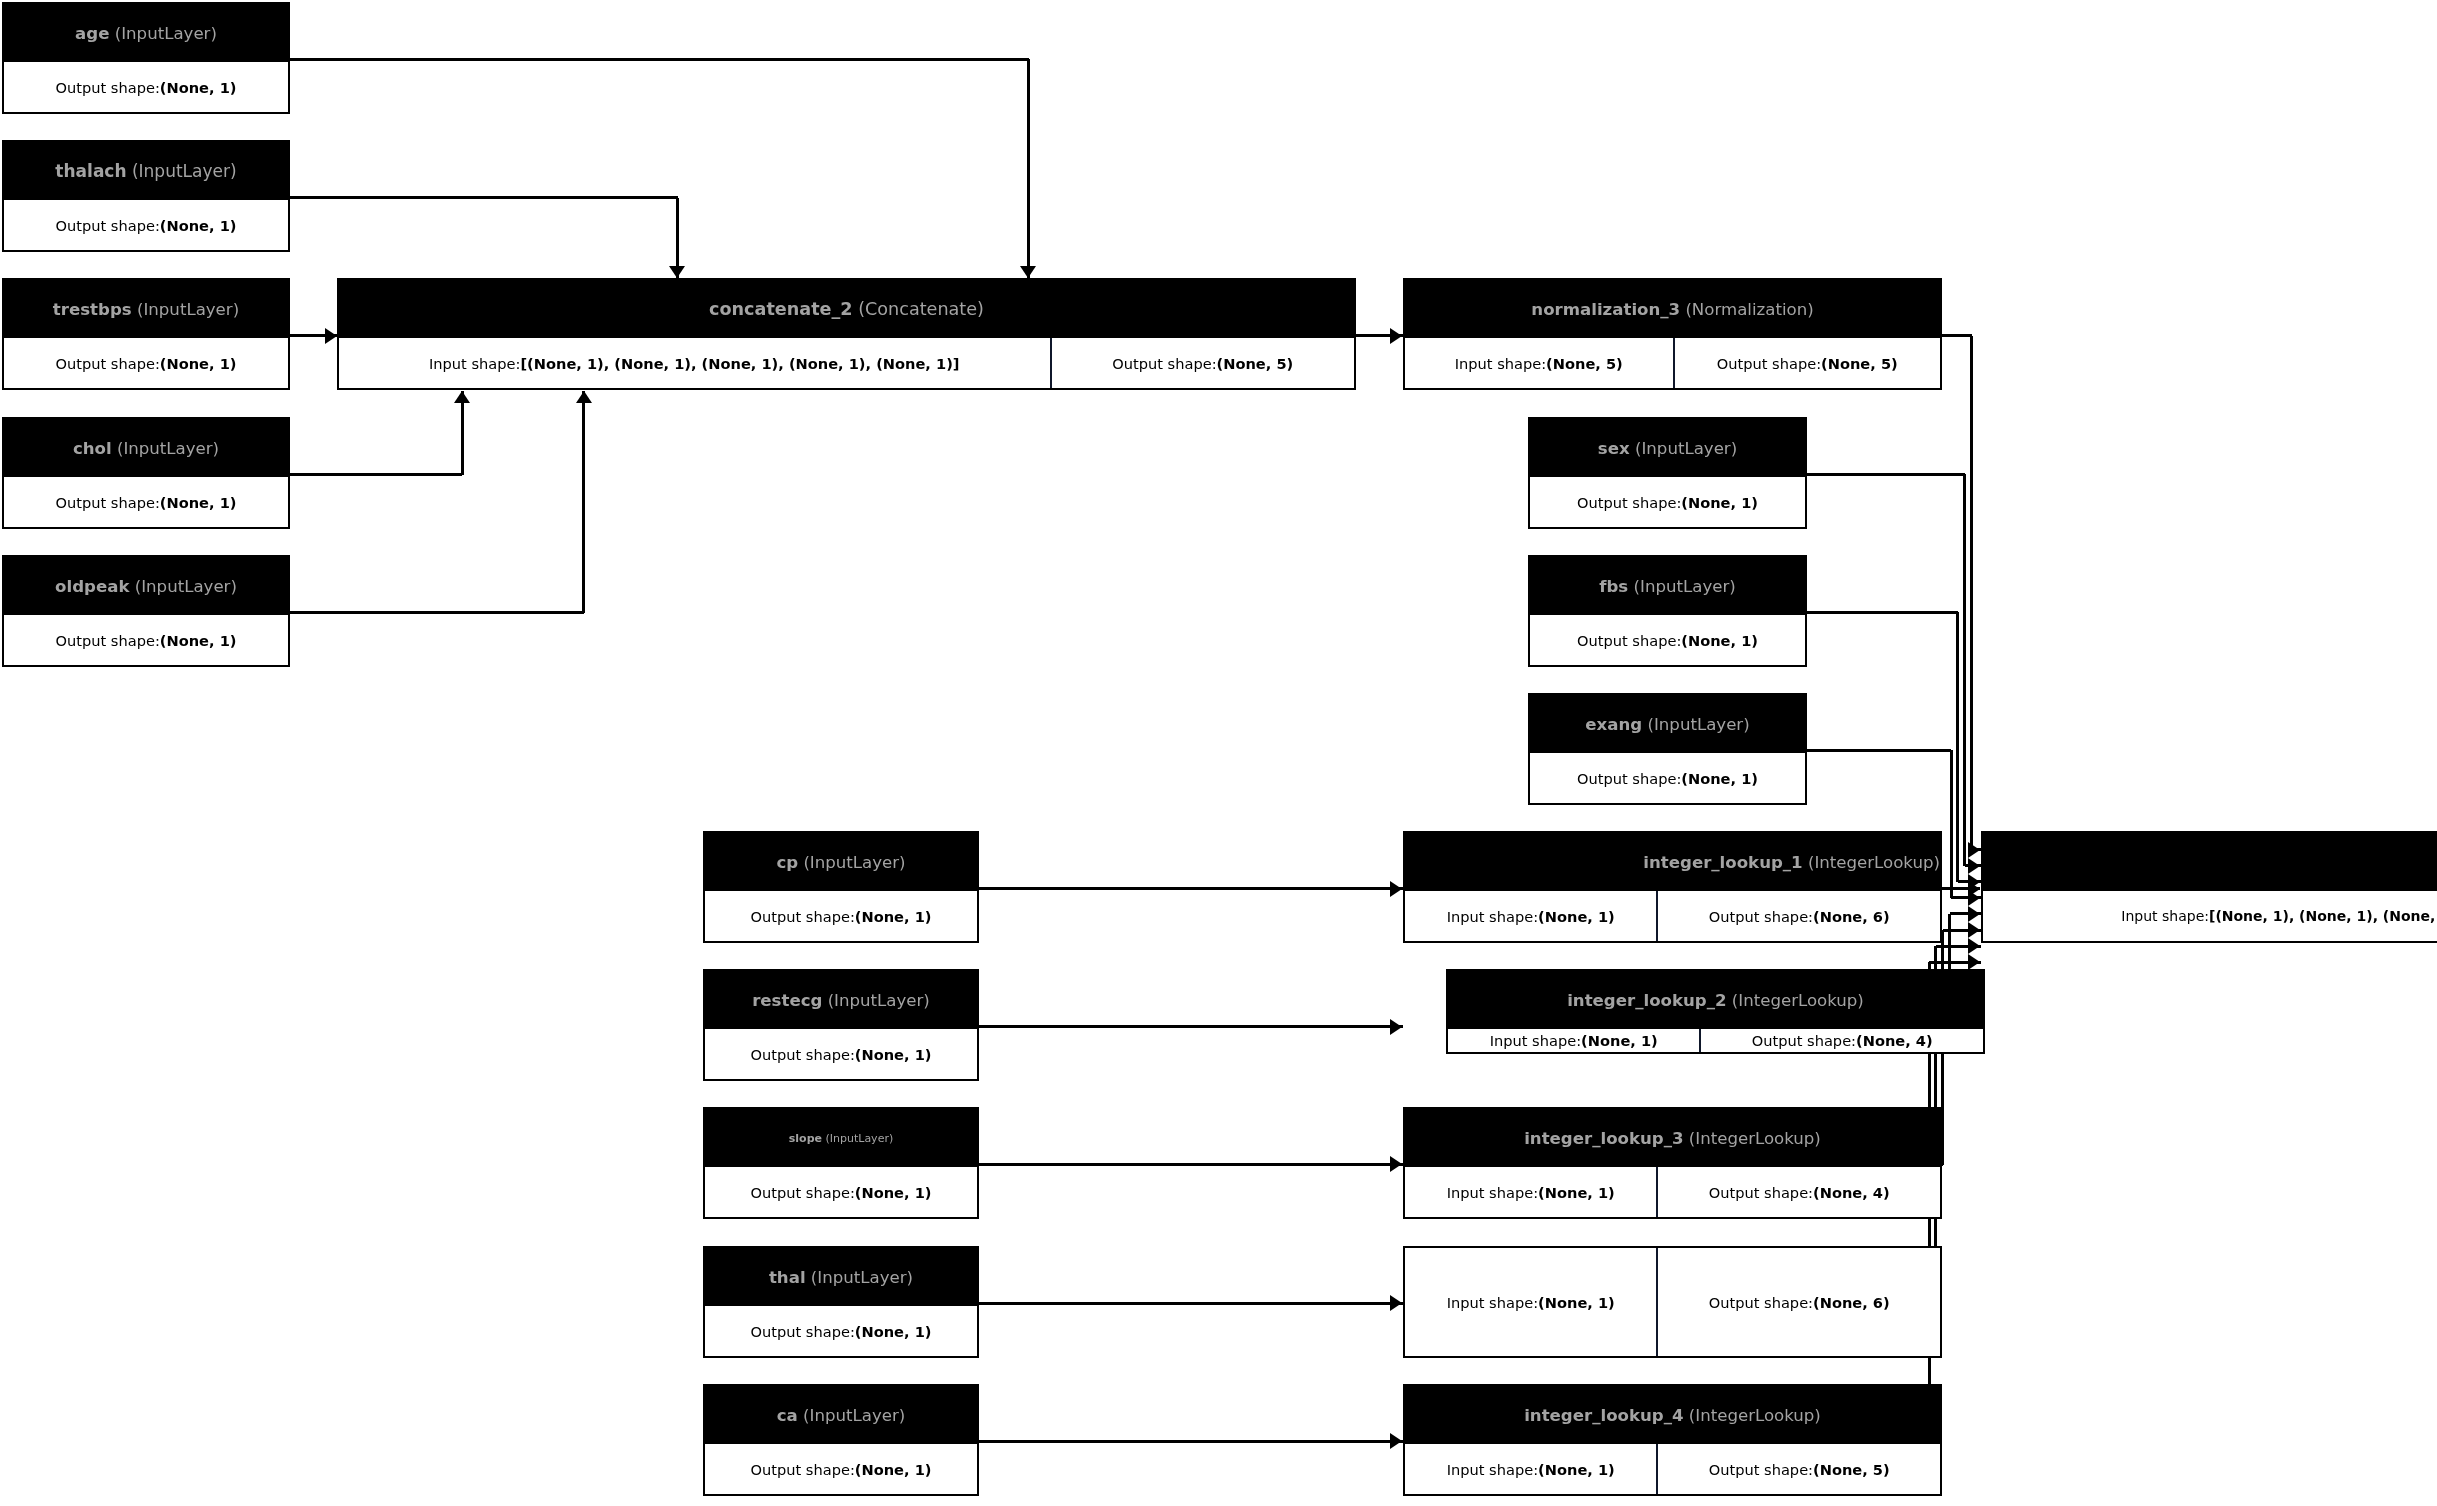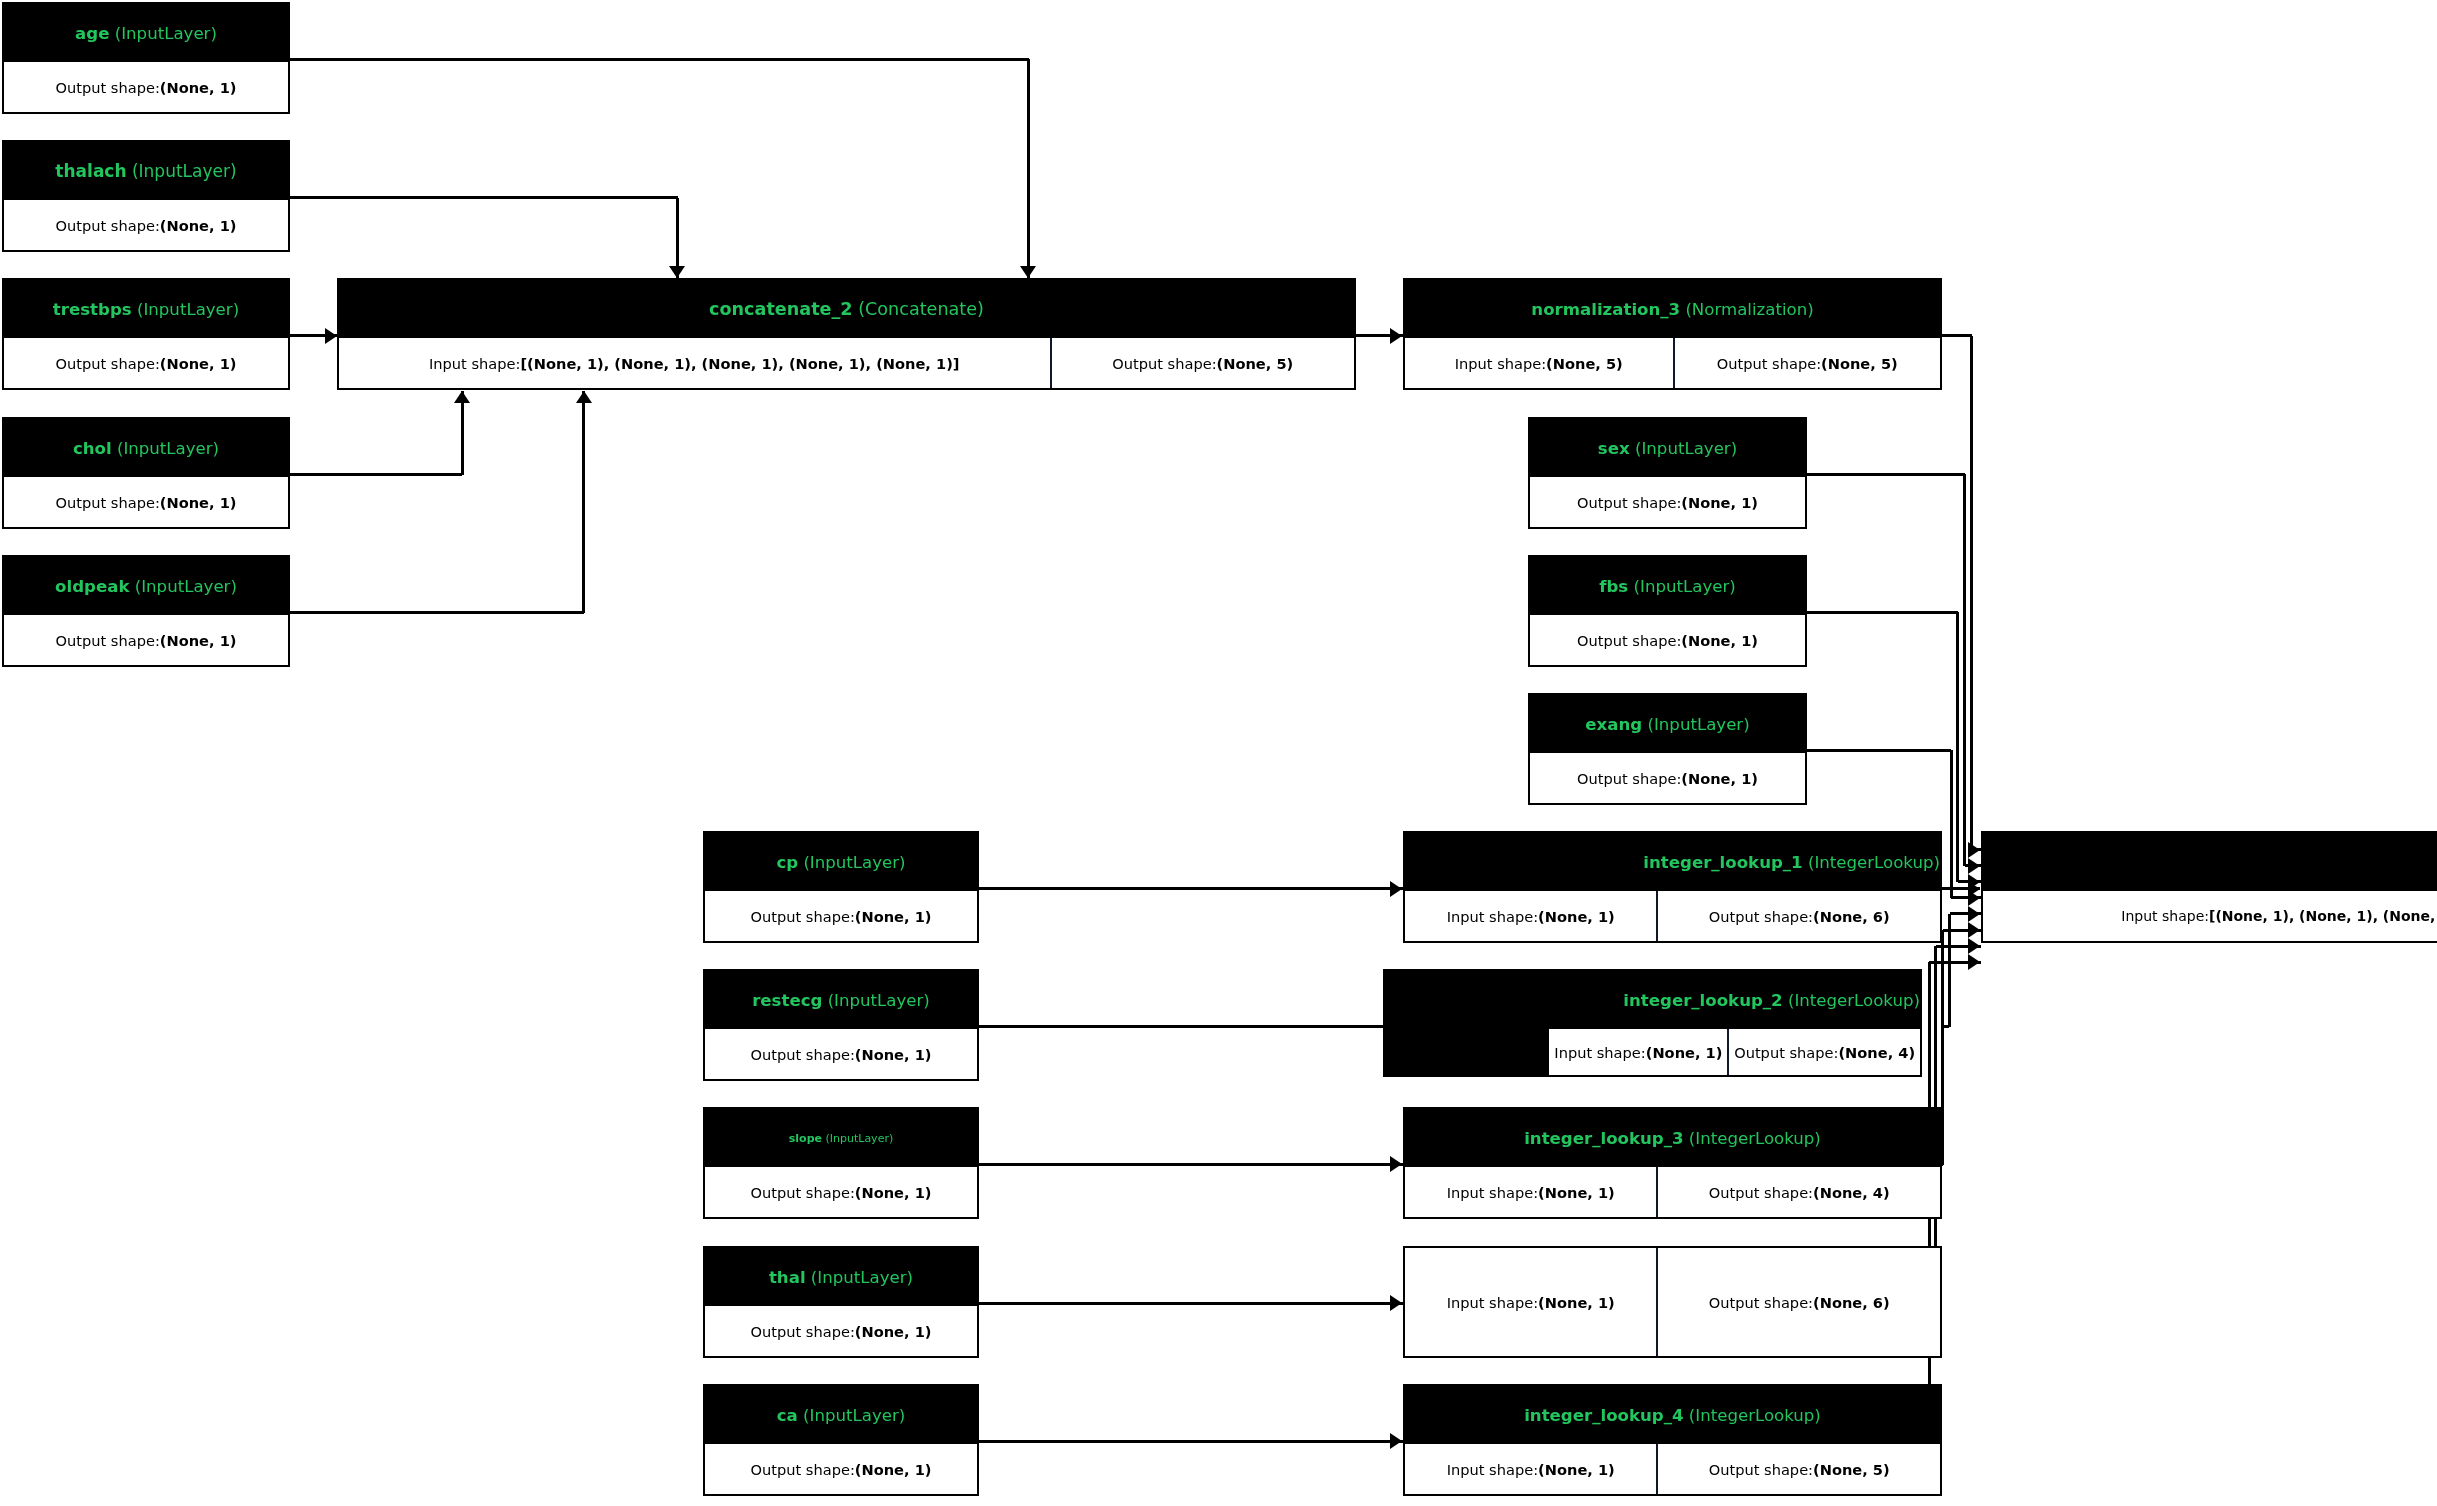--- a/index.html
+++ b/index.html
@@ -14,21 +14,21 @@
   .node{
     position:absolute;
     box-sizing:border-box;
     background:#000000;
     border:2px solid #000000;
     display:flex;
     flex-direction:column;
     z-index:5;
   }
   .node .title{
-    color:#22c55e;
+    color:#a3a3a3;
     text-align:center;
     white-space:nowrap;
     display:flex;
     align-items:center;
     justify-content:center;
     flex:0 0 auto;
     letter-spacing:0;
   }
   .node .title b{font-weight:bold;}
   .node .title span.k{font-weight:normal;}
@@ -220,21 +220,21 @@
     <div class="node" style="left: 1403px; top: 831px; width: 539px; height: 112px;">
       <div class="title" style="height: 58px; font-size: 16.6px; justify-content: flex-end;">
         <b>integer_lookup_1</b>
         <span class="k">&nbsp;(IntegerLookup)</span>
       </div>
       <div class="shapes">
         <div class="cell" style="font-size: 14.6px; flex: 0 0 47%;">Input shape: <b>(None, 1)</b></div>
         <div class="cell" style="font-size: 14.6px;">Output shape: <b>(None, 6)</b></div>
       </div>
     </div>
-    <div class="node" style="left: 1383px; top: 969px; width: 539px; height: 108px; align-items: flex-end;">
+    <div class="node" style="left: 1446px; top: 969px; width: 539px; height: 85px;">
       <div class="title" style="height: 58px; font-size: 16.6px;">
         <b>integer_lookup_2</b>
         <span class="k">&nbsp;(IntegerLookup)</span>
       </div>
       <div class="shapes">
         <div class="cell" style="font-size: 14.6px; flex: 0 0 47%;">Input shape: <b>(None, 1)</b></div>
         <div class="cell" style="font-size: 14.6px;">Output shape: <b>(None, 4)</b></div>
       </div>
     </div>
     <div class="node" style="left: 1403px; top: 1107px; width: 539px; height: 112px;">

